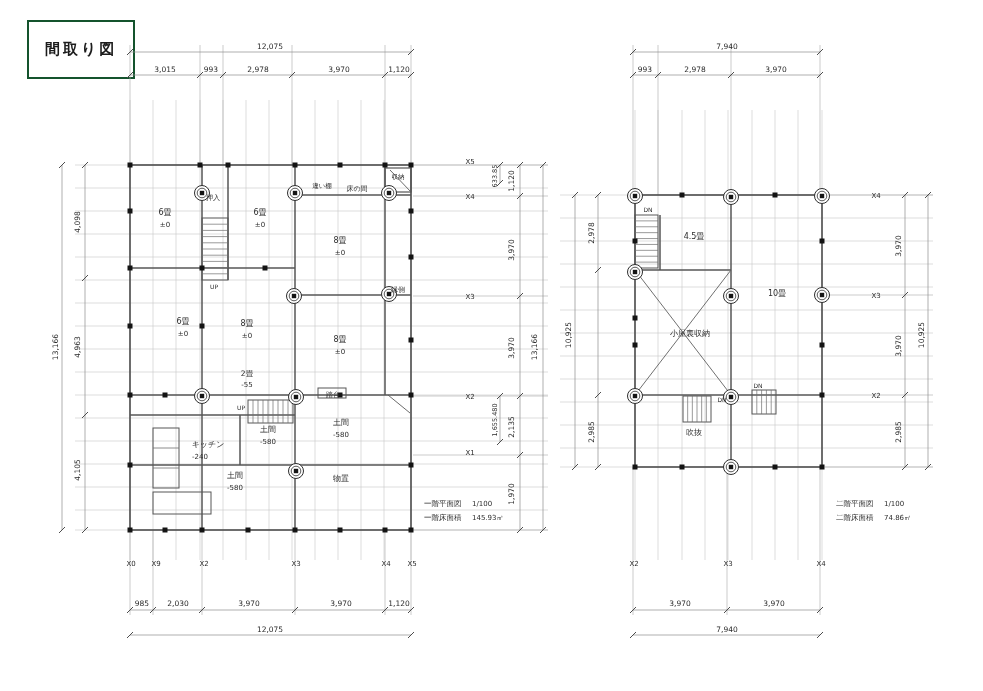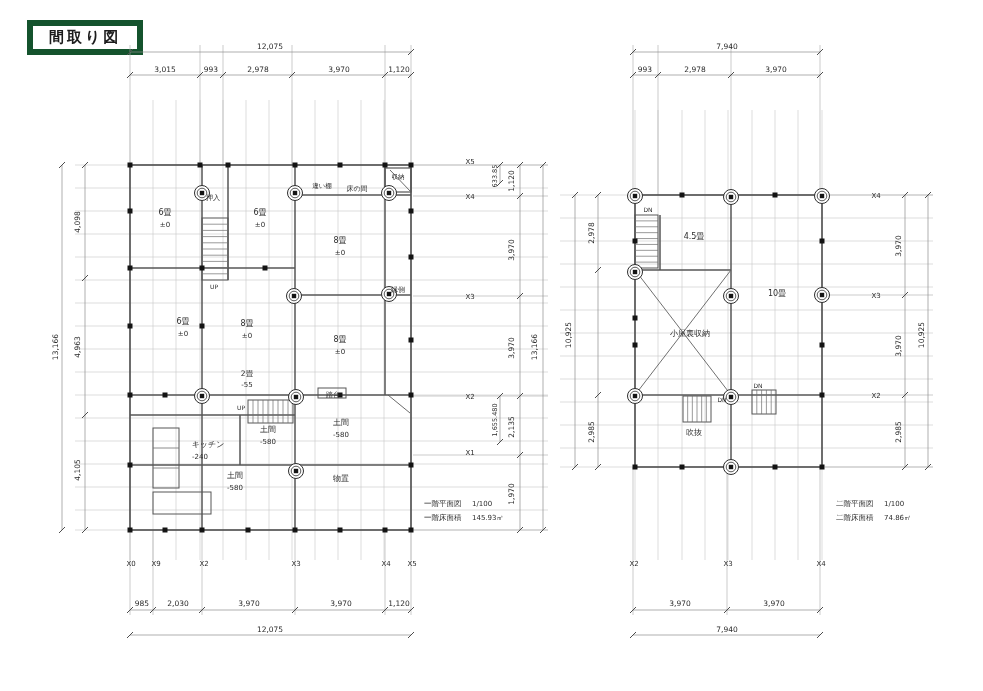--- a/index.html
+++ b/index.html
@@ -1,19 +1,19 @@
 <!DOCTYPE html>
 <html><head>
 <meta charset="utf-8">
 <style>
   html,body{margin:0;padding:0;background:#ffffff;}
   .page{position:relative;width:983px;height:691px;background:#fff;overflow:hidden;
         font-family:"DejaVu Sans",sans-serif;color:#222;}
-  .title-box{position:absolute;left:27px;top:20px;border:6px solid #14532d;
-        padding:2px 16px;font-size:15px;font-weight:bold;letter-spacing:3px;color:#1c1c1c;background:#fff;}
+  .title-box{position:absolute;left:27px;top:20px;border:2px solid #14532d;
+        padding:18px 16px;font-size:15px;font-weight:bold;letter-spacing:3px;color:#1c1c1c;background:#fff;}
   svg{position:absolute;left:0;top:0;}
   text{fill:#2b2b2b;}
 </style>
 </head>
 <body>
 
 <div class="page">
   <div class="title-box">
     <span>間取り図</span>
   </div>

